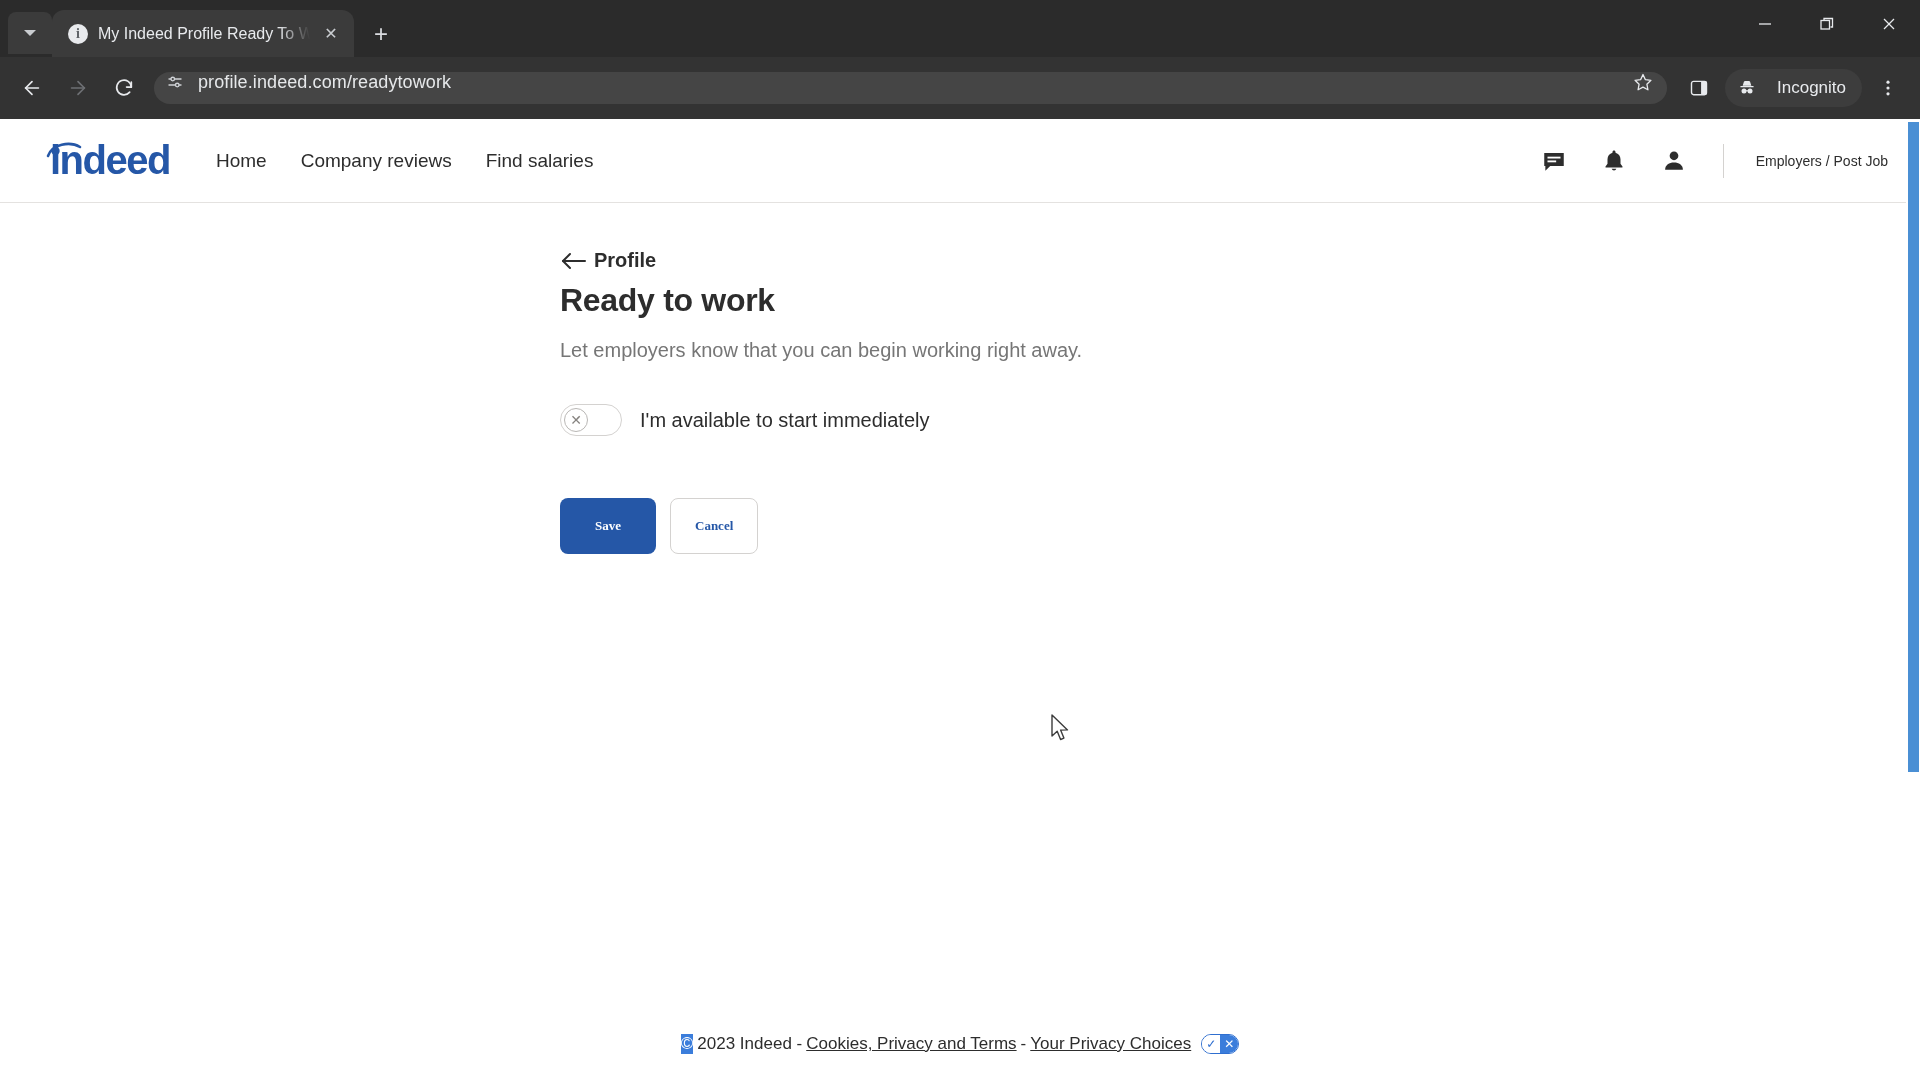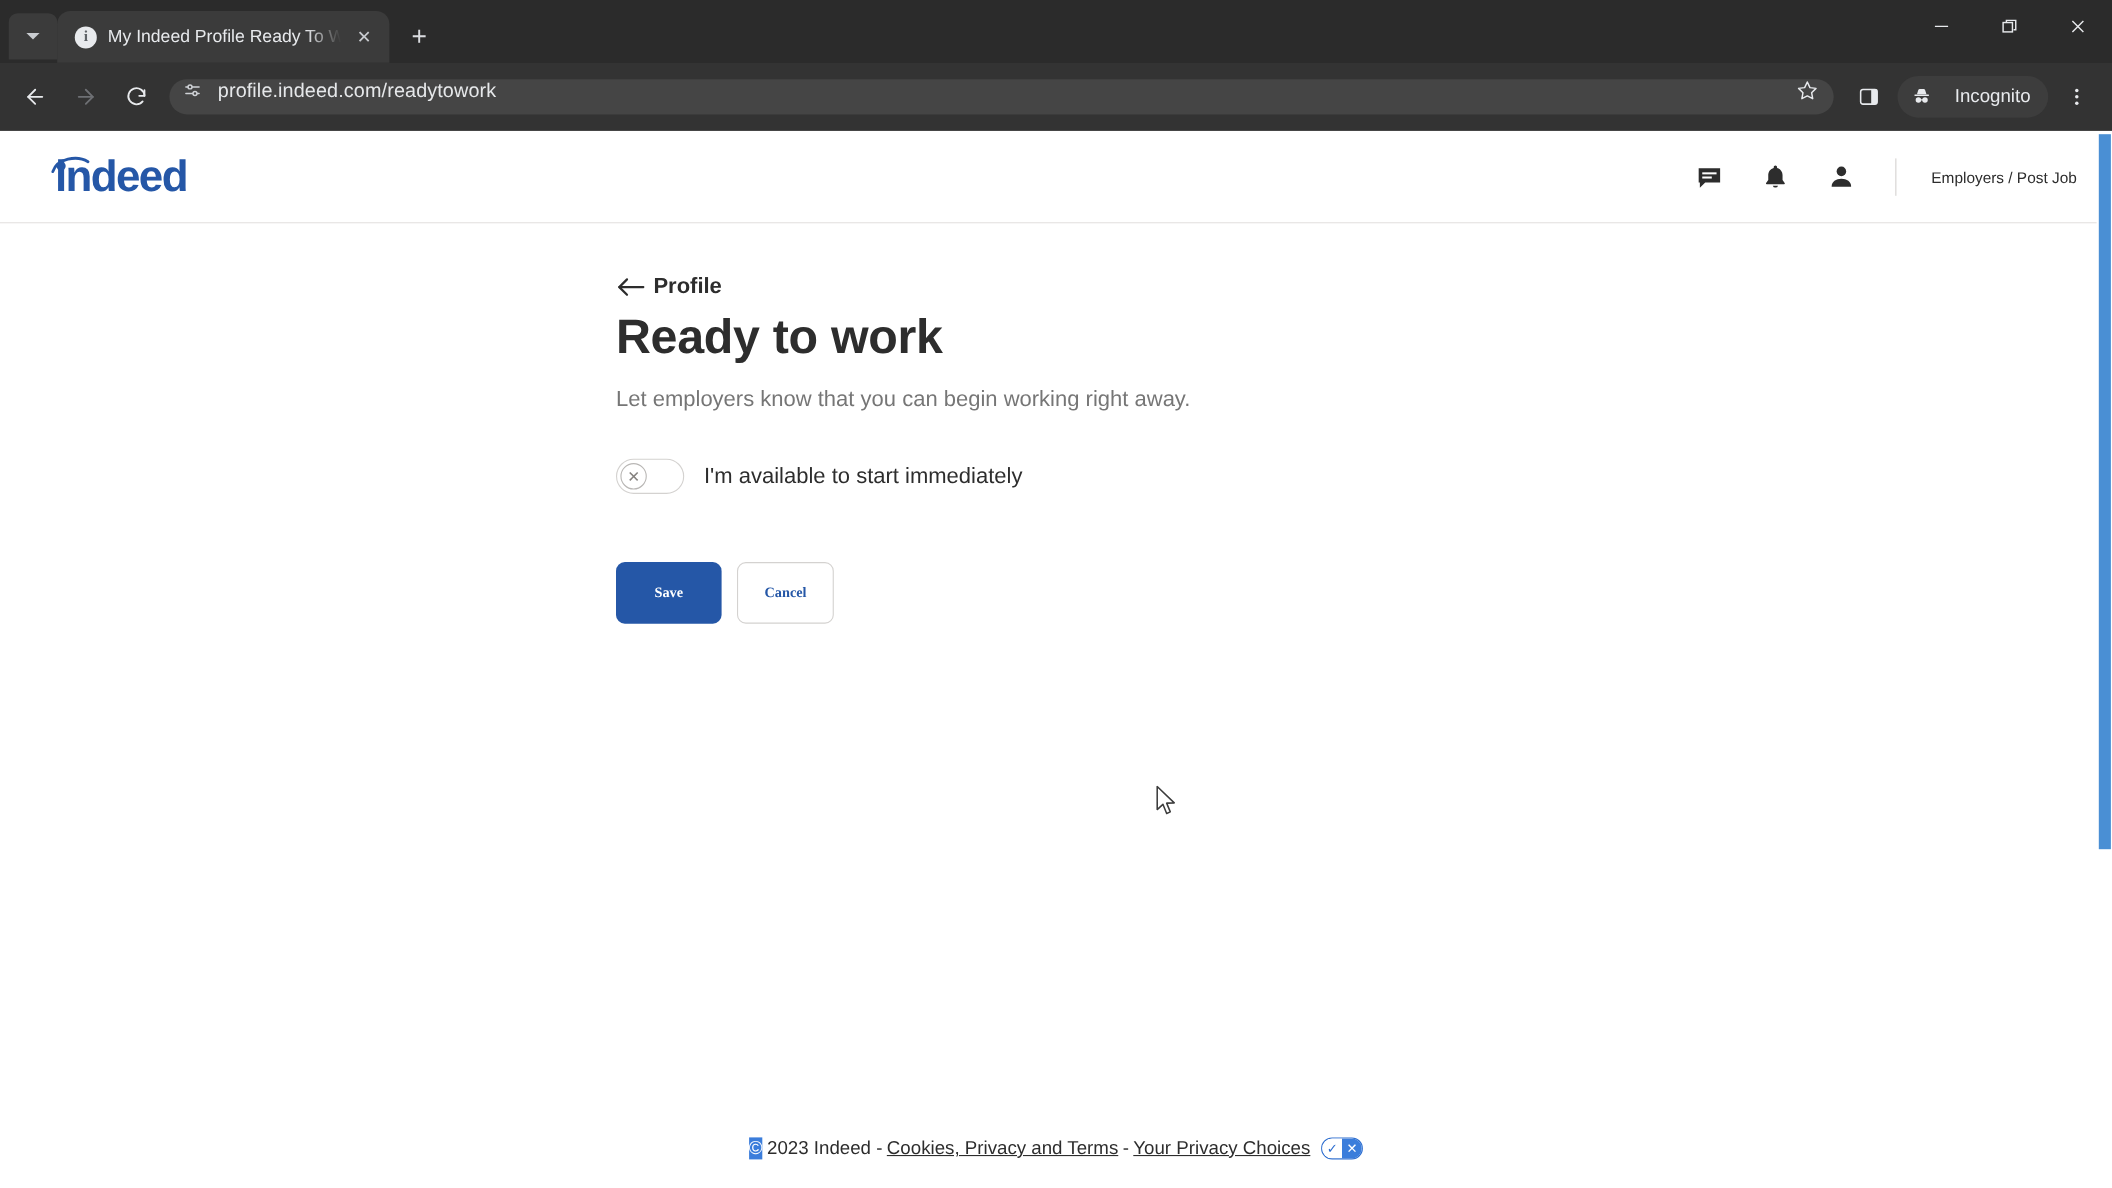--- a/index.html
+++ b/index.html
@@ -81,21 +81,21 @@
   .nav-links { display: flex; align-items: center; gap: 34px; }
   .nav-links a { color: #2d2d2d; font-size: 19px; text-decoration: none; }
   .header-right { margin-left: auto; display: flex; align-items: center; gap: 26px; }
   .hicon { width: 34px; height: 34px; display: flex; align-items: center; justify-content: center; color: #2d2d2d; }
   .hdivider { width: 1px; height: 34px; background: #d4d2d0; margin: 0 6px; }
   .employers-link { color: #2d2d2d; font-size: 14px; text-decoration: none; white-space: nowrap; }
 
   .content { padding: 46px 0 0 560px; }
   .back-row { display: flex; align-items: center; gap: 8px; margin-bottom: 10px; }
   .back-row .lbl { font-size: 20px; font-weight: bold; color: #2d2d2d; }
-  h1.title { font-size: 44px; color: #2d2d2d; letter-spacing: -0.3px; margin-bottom: 20px; font-weight: bold; }
+  h1.title { font-size: 32px; color: #2d2d2d; letter-spacing: -0.3px; margin-bottom: 20px; font-weight: bold; }
   .subtitle { font-size: 20px; color: #767676; margin-bottom: 42px; }
 
   .toggle-row { display: flex; align-items: center; gap: 18px; margin-bottom: 62px; }
   .toggle {
     width: 62px; height: 32px; border: 1.5px solid #d4d2d0; border-radius: 16px;
     background: #fff; display: flex; align-items: center; padding: 0 3px; position: relative;
   }
   .knob {
     width: 24px; height: 24px; border-radius: 50%; border: 1.5px solid #b9b7b5;
     background: #fff; display: flex; align-items: center; justify-content: center;
@@ -239,20 +239,25 @@
   <div class="viewport">
     <div class="page">
 
       <div class="indeed-header">
         <div class="logo">
           <svg width="150" height="46" viewBox="0 0 150 46">
             <text x="12" y="36" font-family="Liberation Sans, sans-serif" font-size="40" font-weight="bold" fill="#2557a7" letter-spacing="-1.5">indeed</text>
             <path d="M10 18 C14 6, 32 3, 42 9" stroke="#2557a7" stroke-width="2.6" fill="none" stroke-linecap="round"></path>
             <circle cx="17.5" cy="13" r="4.2" fill="#2557a7"></circle>
           </svg>
+        </div>
+        <div class="nav-links">
+          <a href="#">Home</a>
+          <a href="#">Company reviews</a>
+          <a href="#">Find salaries</a>
         </div>
         <div class="header-right">
           <div class="hicon">
             <svg width="26" height="26" viewBox="0 0 24 24" fill="#2d2d2d">
               <path d="M3 4.5h18v12H8.5L4 21v-4.5H3z"></path>
               <rect x="6" y="8" width="12" height="1.7" fill="#fff"></rect>
                 <rect x="6" y="11.5" width="8" height="1.7" fill="#fff"></rect>
             </svg>
           </div>
           <div class="hicon">

